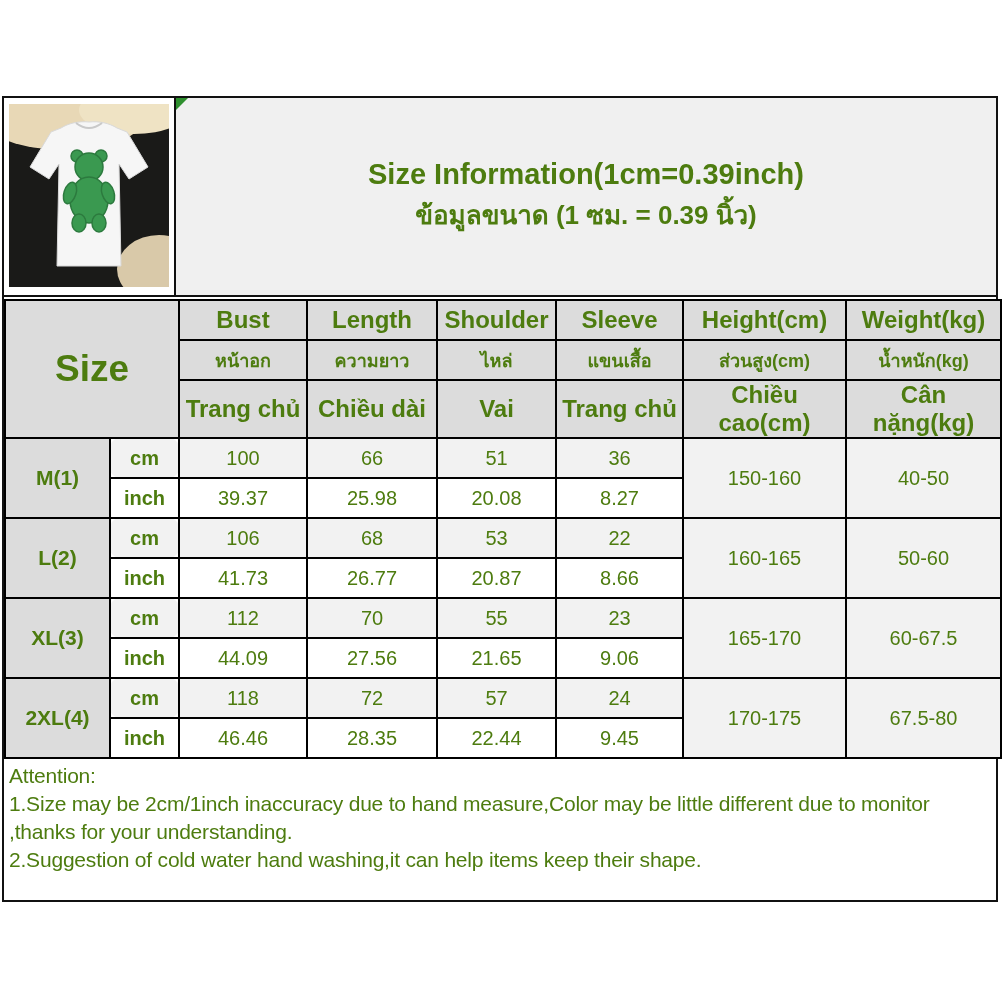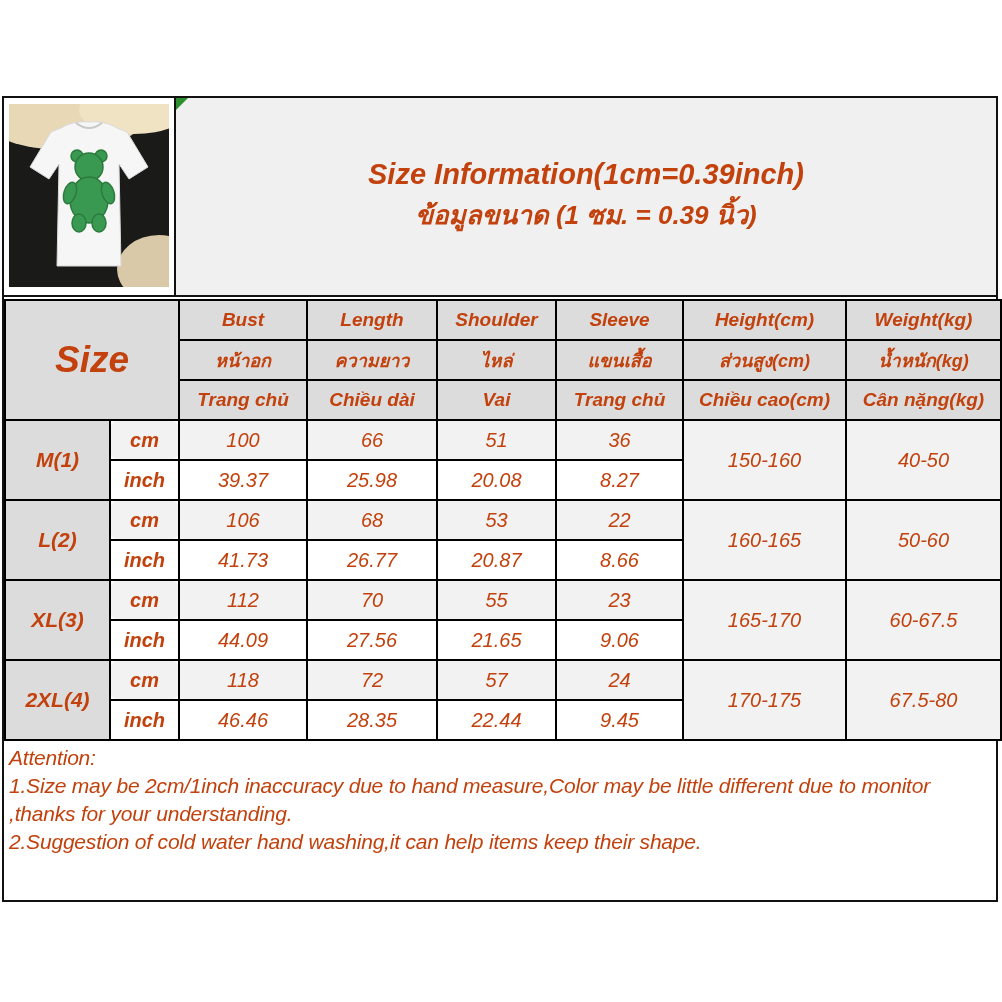--- a/index.html
+++ b/index.html
@@ -1,18 +1,18 @@
 <!DOCTYPE html>
 <html><head>
 <meta charset="utf-8">
 <style>
   html,body{margin:0;padding:0;background:#ffffff;}
   .sheet{
     position:relative;width:807px;height:1002px;background:#ffffff;
-    font-family:"Liberation Sans",sans-serif;color:#c2410c;font-style:italic;
+    font-family:"Liberation Sans",sans-serif;color:#4d7c0f;
   }
   .box{
     position:absolute;left:2px;top:96px;width:996px;height:806px;
     border:2px solid #111;box-sizing:border-box;
     display:flex;flex-direction:column;background:#fff;
   }
   
   .top{flex:0 0 199px;display:flex;border-bottom:2px solid #111;box-sizing:border-box;}
   .photo-cell{
     flex:0 0 172px;border-right:2px solid #111;background:#fff;
@@ -31,21 +31,21 @@
   .t-line{font-weight:bold;white-space:nowrap;}
   .t-en{font-size:29px;}
   .t-th{font-size:26px;}
   .t-vi{font-size:29px;}
   
   table.size-table{border-collapse:collapse;width:100%;table-layout:fixed;margin-top:2px;}
   .size-table td{
     border:2px solid #000;text-align:center;vertical-align:middle;
     padding:0;height:38px;overflow:hidden;
   }
-  .hdr{background:#dcdcdc;font-weight:bold;font-size:19px;}
+  .hdr{background:#dcdcdc;font-weight:bold;font-size:24px;}
   .hdr-th{background:#dcdcdc;font-weight:bold;font-size:18px;margin-top:25px;}
   .size-head{background:#dcdcdc;font-weight:bold;font-size:37px;}
   .size-cell{background:#dcdcdc;font-weight:bold;font-size:21px;}
   .unit{font-weight:bold;font-size:20px;border-radius:10px;}
   tr.cmrow td.dyn{background:#f2f2f2;}
   tr.inchrow td.dyn{background:#ffffff;}
   .range{background:#f2f2f2;font-size:20px;}
   .val{font-size:20px;}
   
   .attention{

